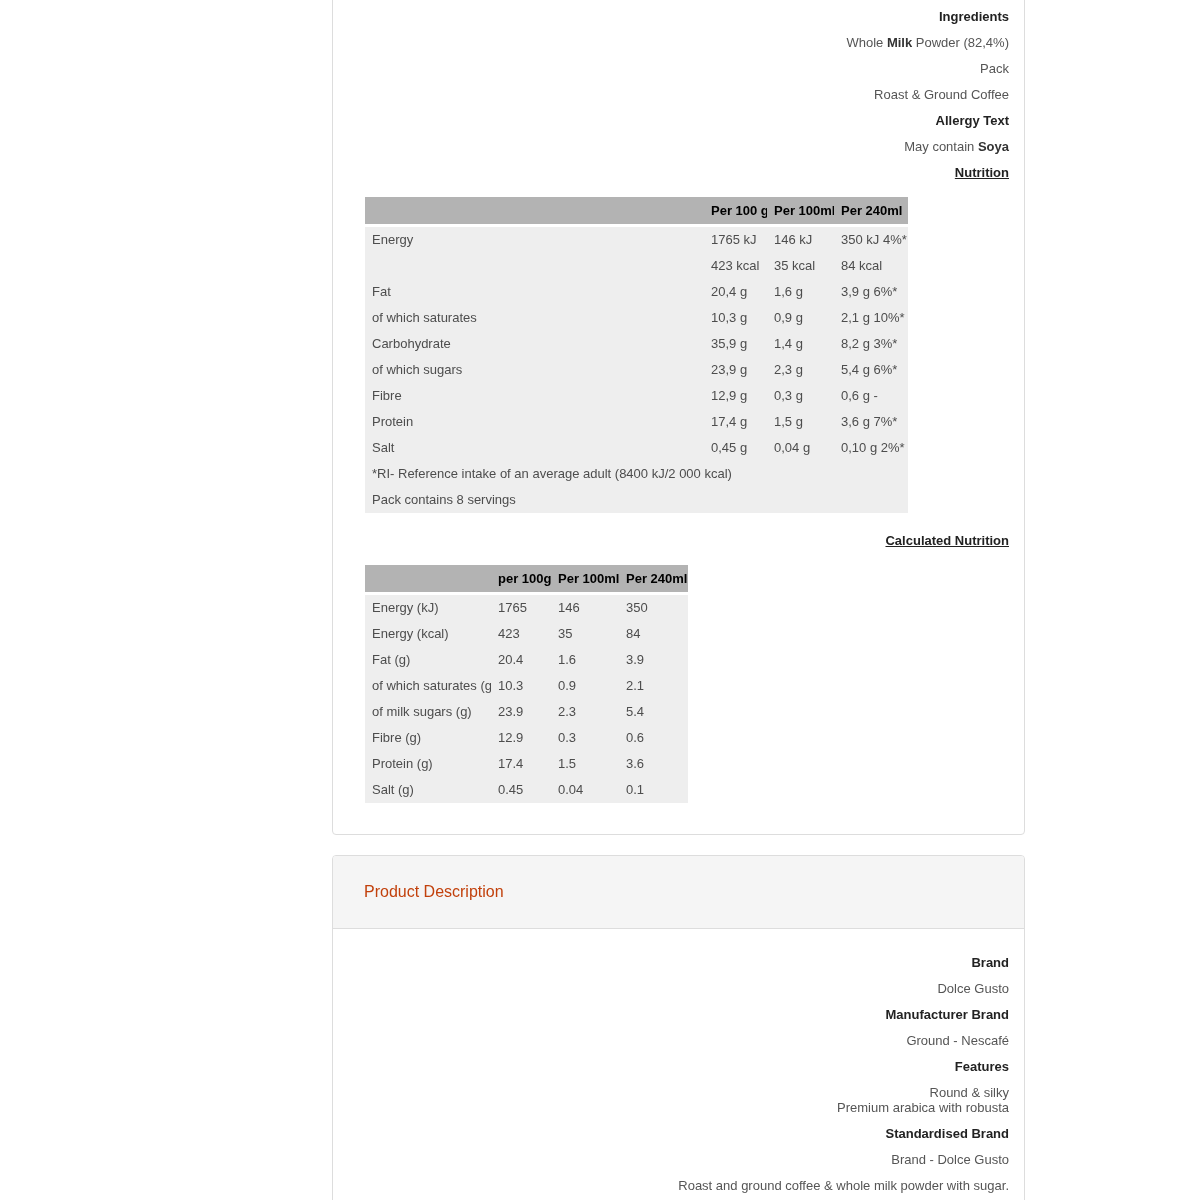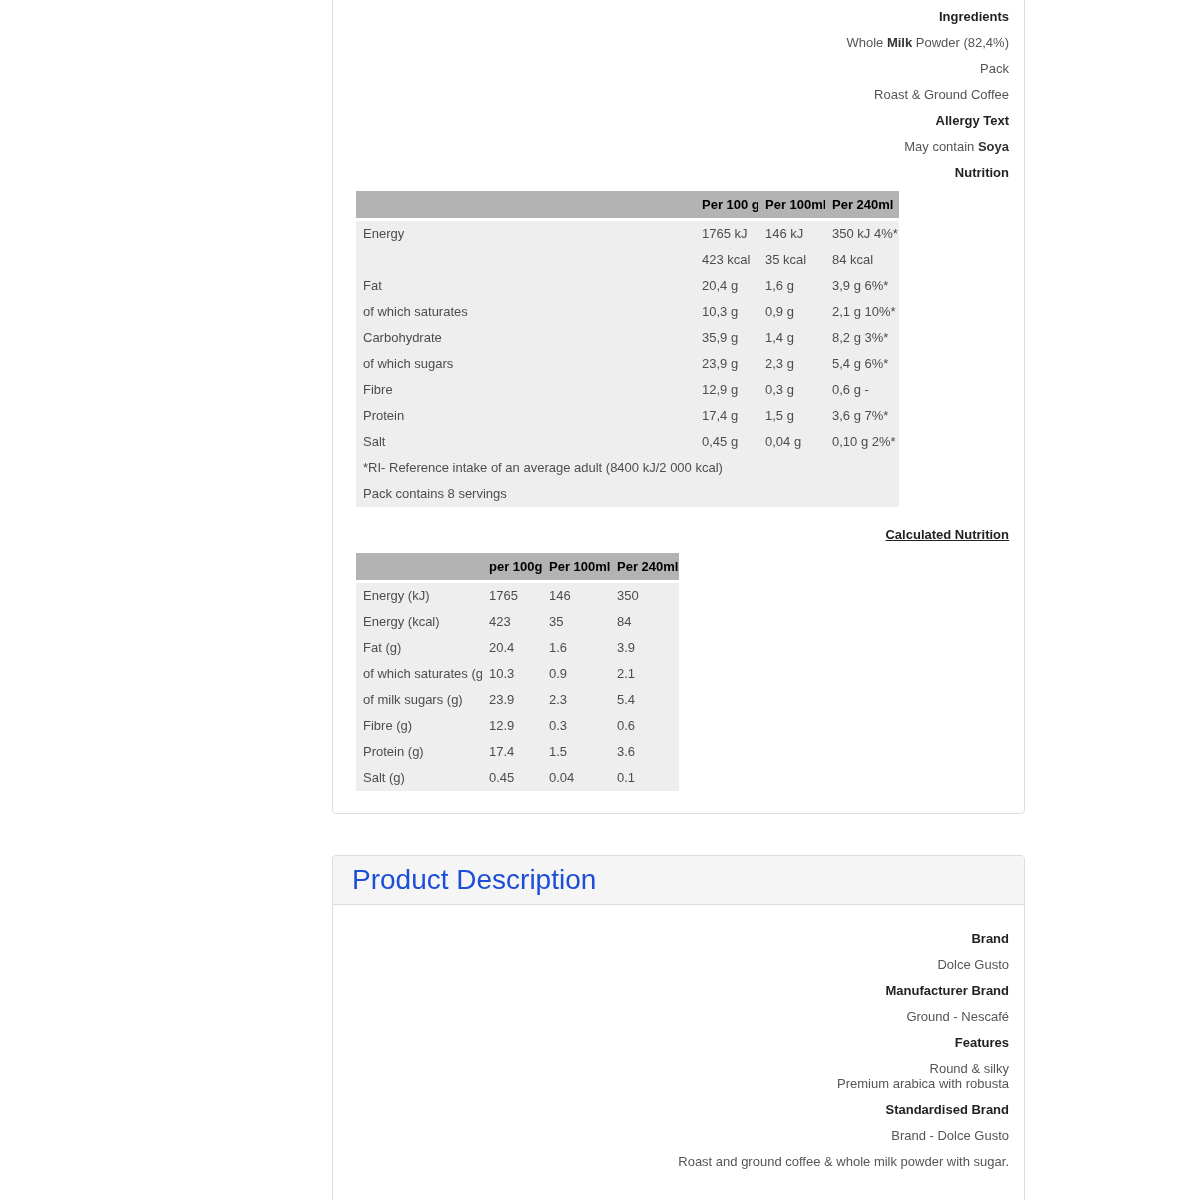--- a/index.html
+++ b/index.html
@@ -8,42 +8,42 @@
     background:#fff;font-family:"Liberation Sans",sans-serif;font-size:13px;color:#555;
   }
   .card{
     position:absolute;left:332px;width:693px;box-sizing:border-box;
     background:#fff;border:1px solid #ddd;border-radius:4px;
   }
   #info-card{top:-13px;padding:21px 15px 14px;}
   #desc-card{top:855px;height:400px;padding:0;}
   p{margin:0 0 11px;line-height:15px;text-align:right;}
   .bold-heading{font-weight:bold;color:#222;}
-  .mt-nutrition{margin-top:8px;}
+  .mt-nutrition{margin-top:8px;text-decoration:underline;}
   .mt-calc{margin-top:20px;text-decoration:underline;}
   b{font-weight:bold;color:#333;}
   
-  table.nutri{border-collapse:separate;border-spacing:0;table-layout:fixed;margin:8px;}
+  table.nutri{border-collapse:separate;border-spacing:0;table-layout:fixed;margin:17px;}
   table.nutri th{
     background:#b3b3b3;color:#000;font-weight:bold;text-align:left;
     padding:6px 7px;border-bottom:3px solid #fff;font-size:13px;line-height:15px;
     overflow:hidden;white-space:nowrap;
   }
   table.nutri td{
     background:#eee;padding:5px 7px;line-height:16px;font-size:13px;color:#4d4d4d;
     overflow:hidden;white-space:nowrap;
   }
   .t1{width:543px;}
   .t2{width:323px;}
   
   .panel-heading{
     background:#f5f5f5;border-bottom:1px solid #ddd;padding:10px 15px;
     border-radius:3px 3px 0 0;
   }
-  .panel-title{font-size:28px;line-height:20px;color:#1d4ed8;font-weight:normal;margin:4px;}
+  .panel-title{font-size:16px;line-height:20px;color:#c2410c;font-weight:normal;margin:16px;}
   .panel-body{padding:26px 15px 15px;}
 </style>
 </head>
 <body>
 
 <div class="page">
 
   <div class="card" id="info-card">
 
     <p class="bold-heading">Ingredients</p>

